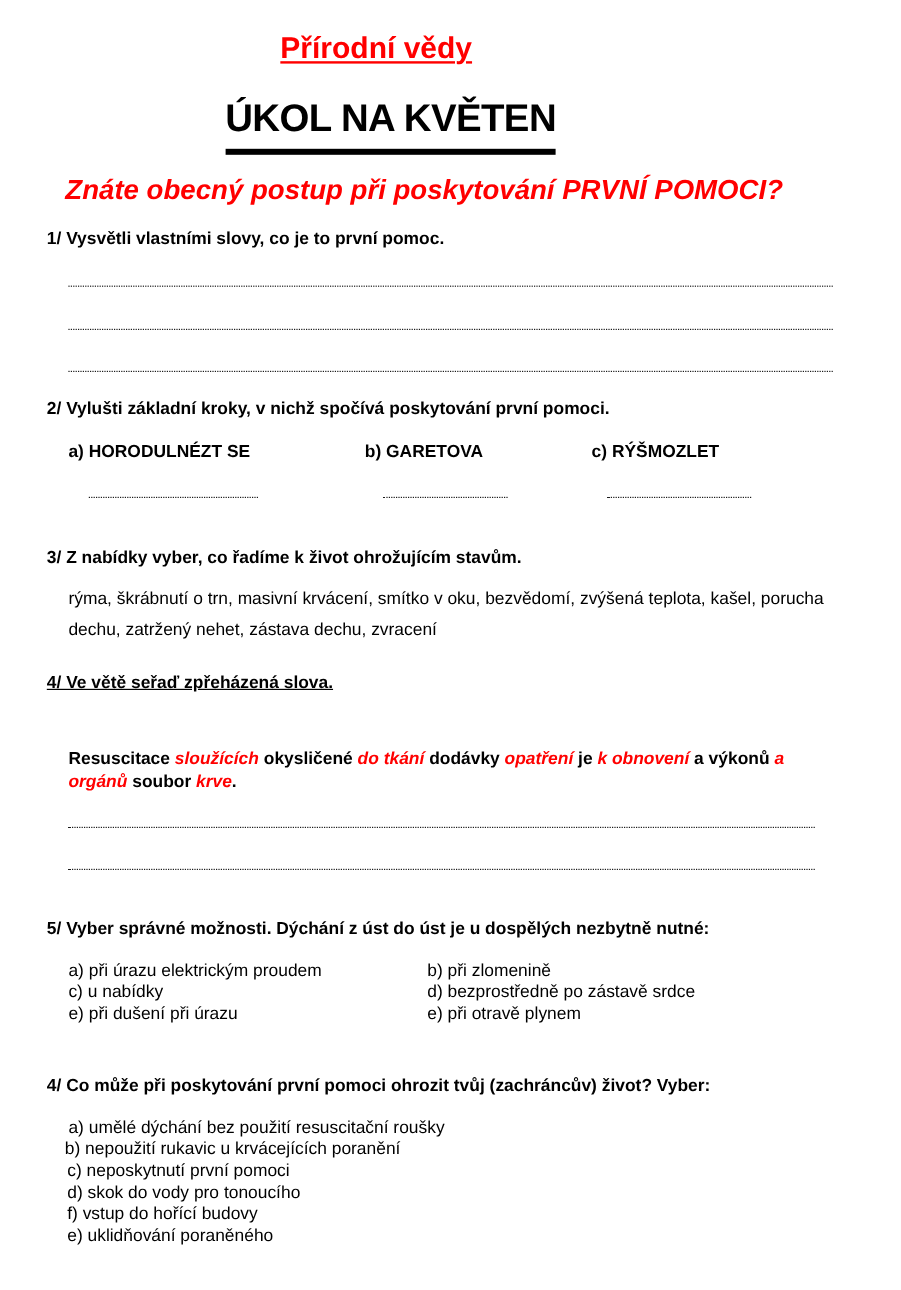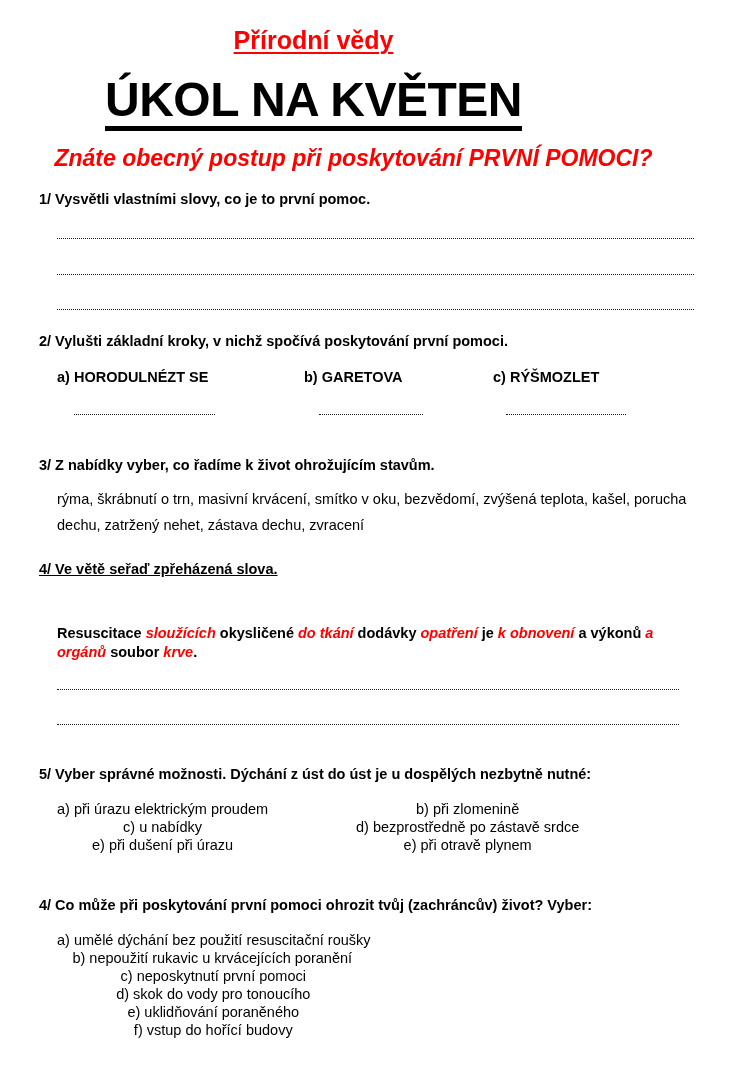--- a/index.html
+++ b/index.html
@@ -22,23 +22,24 @@
       top: 26px;
       font-size: 25px;
       font-weight: bold;
       color: #ff0000;
       text-decoration: underline;
       text-decoration-thickness: 2px;
       text-underline-offset: 3px;
     }
     .title {
       top: 72px;
-      font-size: 48px;
+      font-size: 32px;
       font-weight: bold;
       letter-spacing: -0.5px;
+      padding-left: 12px;
     }
     .title span {
       border-bottom: 5px solid #000;
       padding-bottom: 0px;
       display: inline-block;
       line-height: 52px;
     }
     .subtitle {
       top: 145px;
       font-size: 23px;
@@ -82,21 +83,20 @@
     }
     .sentence .red {
       color: #ff0000;
       font-style: italic;
     }
 
     .opt {
       font-size: 14.5px;
       white-space: nowrap;
       line-height: 18px;
-      text-align: center;
     }
   </style>
 </head>
 <body>
 
 <div class="abs center subject">Přírodní vědy</div>
 <div class="abs center title"><span>ÚKOL NA KVĚTEN</span></div>
 <div class="abs center subtitle">Znáte obecný postup při poskytování PRVNÍ POMOCI?</div>
 
 <div class="abs q" style="top:191px;">1/ Vysvětli vlastními slovy, co je to první pomoc.</div>
@@ -131,15 +131,15 @@
   <div class="opt">d) bezprostředně po zástavě srdce</div>
   <div class="opt">e) při otravě plynem</div>
 </div>
 
 <div class="abs q" style="top:897px;">4/ Co může při poskytování první pomoci ohrozit tvůj (zachráncův) život? Vyber:</div>
 <div class="abs" style="top:931px; left:56px;">
   <div class="opt" style="padding-left:1px;">a) umělé dýchání bez použití resuscitační roušky</div>
   <div class="opt" style="margin-left:-2px;">b) nepoužití rukavic u krvácejících poranění</div>
   <div class="opt">c) neposkytnutí první pomoci</div>
   <div class="opt">d) skok do vody pro tonoucího</div>
+  <div class="opt">f) vstup do hořící budovy</div>
   <div class="opt">e) uklidňování poraněného</div>
-  <div class="opt">f) vstup do hořící budovy</div>
 </div>
 
 </body></html>

